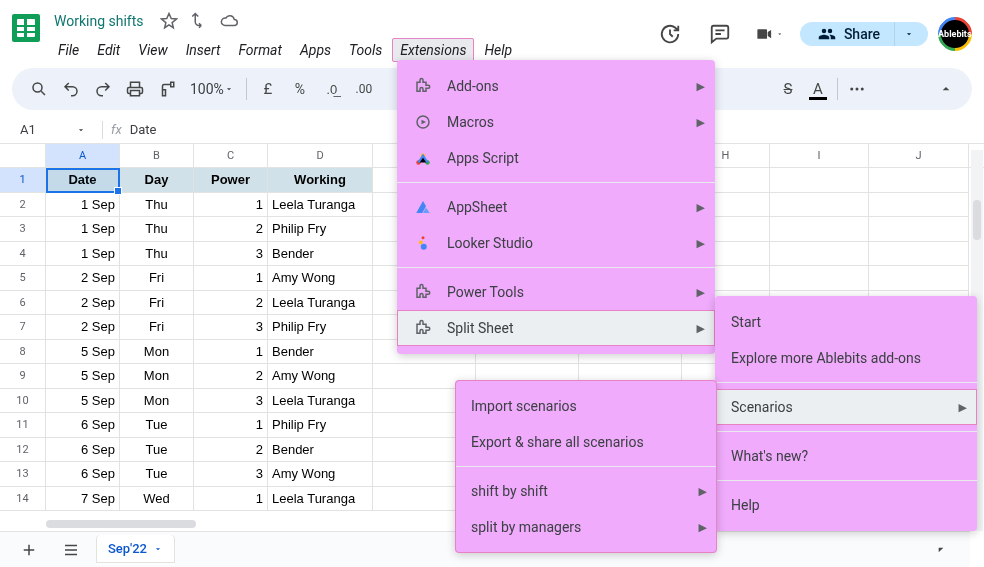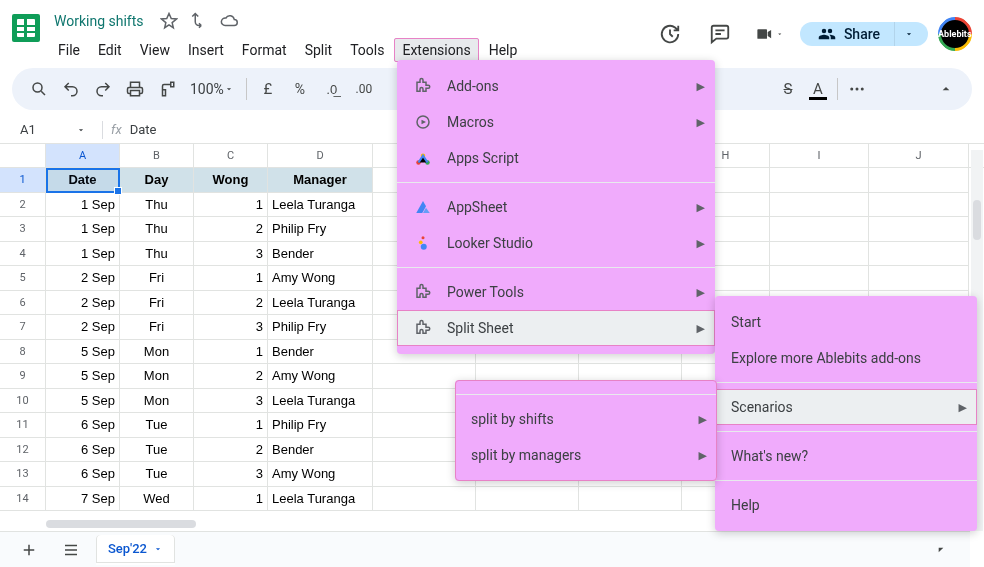--- a/index.html
+++ b/index.html
@@ -14,21 +14,21 @@
     linear-gradient(#0f9d58,#0f9d58) center 6px/18px 2px no-repeat,
     linear-gradient(#0f9d58,#0f9d58) center 12px/18px 2px no-repeat;
     z-index:2;}
 
   .title-area { flex: 1; }
   .title-row { display: flex; align-items: center; gap: 12px; height: 26px; }
   .doc-title { font-size: 14px; color: #0f766e; padding: 2px 4px; }
   .title-icon { color: #5f6368; fill: #5f6368; width: 18px; height: 18px; display:flex; align-items:center; justify-content:center;}
 
   .menubar { display: flex; gap: 2px; margin-top: 4px; }
-  .menu-item { padding: 4px 8px; font-size: 14px; color: #202124; border-radius: 4px; cursor: pointer; }
+  .menu-item { padding: 4px 8px; font-size: 14px; color: #202124; border-radius: 4px; cursor: pointer; font-style: italic; }
   .menu-item.open { background: #e8eaed; }
   .menu-item.hl-border { outline: 1px solid #e782c6; outline-offset: -1px; border-radius: 2px;}
 
   .header-right { display: flex; align-items: center; gap: 10px; margin-top: 6px; }
   .hbtn { width: 40px; height: 40px; border-radius: 50%; display: flex; align-items: center; justify-content: center; color: #444746; }
   .meet { display: flex; align-items: center; gap: 4px; padding: 0 6px; }
   .share-btn { display: flex; align-items: center; gap: 8px; background: #c2e7ff; color: #001d35; height: 24px; border-radius: 40px; padding: 0 6px 0 18px; font-size: 14px; font-weight: 500; }
   .share-arrow { width: 28px; display:flex; align-items:center; justify-content:center; border-left: 1px solid rgba(0,0,0,0.08); height: 100%; margin-left:6px;}
   .avatar { width: 34px; height: 34px; border-radius: 50%; background: #000; color:#fff; font-size:9px; font-weight:bold; display:flex; align-items:center; justify-content:center; border:3px solid; border-color:#ea4335 #fbbc04 #34a853 #4285f4; transform: rotate(45deg);}
   .avatar span{transform: rotate(-45deg);}
@@ -117,21 +117,21 @@
             <path fill="none" stroke="currentColor" stroke-width="2" d="M7 18a5 5 0 1 1 .8-9.9A6 6 0 0 1 19 10a4 4 0 0 1 0 8z"></path>
           </svg>
       </div>
     </div>
     <div class="menubar">
       <div class="menu-item">File</div>
       <div class="menu-item">Edit</div>
       <div class="menu-item">View</div>
       <div class="menu-item">Insert</div>
       <div class="menu-item">Format</div>
-      <div class="menu-item">Split</div>
+      <div class="menu-item">Apps</div>
       <div class="menu-item">Tools</div>
       <div class="menu-item open hl-border">Extensions</div>
       <div class="menu-item">Help</div>
     </div>
   </div>
   <div class="header-right">
     <div class="hbtn">
       <svg width="22" height="22" viewBox="0 0 24 24">
           <path fill="none" stroke="currentColor" stroke-width="2" d="M12 7v5l3 3m6-3a9 9 0 1 1-3.5-7.1L21 8M21 3v5h-5"></path>
         </svg>
@@ -251,22 +251,22 @@
     <div class="ch wH">H</div>
     <div class="ch wI">I</div>
     <div class="ch wJ">J</div>
   </div>
 
   <div id="rows">
       <div class="row">
         <div class="rn sel">1</div>
         <div class="cell wA hcell">Date</div>
         <div class="cell wB hcell">Day</div>
-        <div class="cell wC hcell">Wong</div>
-        <div class="cell wD hcell">Manager</div>
+        <div class="cell wC hcell">Power</div>
+        <div class="cell wD hcell">Working</div>
         <div class="cell wE"></div>
         <div class="cell wF"></div>
         <div class="cell wG"></div>
         <div class="cell wH"></div>
         <div class="cell wI"></div>
         <div class="cell wJ"></div>
       </div>
       <div class="row">
         <div class="rn">2</div>
         <div class="cell wA r">1 Sep</div>
@@ -564,22 +564,28 @@
   <div class="mi">
       <span>What's new?</span>
     </div>
   <div class="msep"></div>
   <div class="mi">
       <span>Help</span>
     </div>
 </div>
 
 <div class="menu-popup hl-box" style="left:455px; top:380px; width:262px;">
+  <div class="mi">
+      <span>Import scenarios</span>
+    </div>
+  <div class="mi">
+      <span>Export &amp; share all scenarios</span>
+    </div>
   <div class="msep"></div>
   <div class="mi">
-      <span>split by shifts</span>
+      <span>shift by shift</span>
       <span class="sub-arrow">▶</span>
     </div>
   <div class="mi">
       <span>split by managers</span>
       <span class="sub-arrow">▶</span>
     </div>
 </div>
 
 </body></html>

